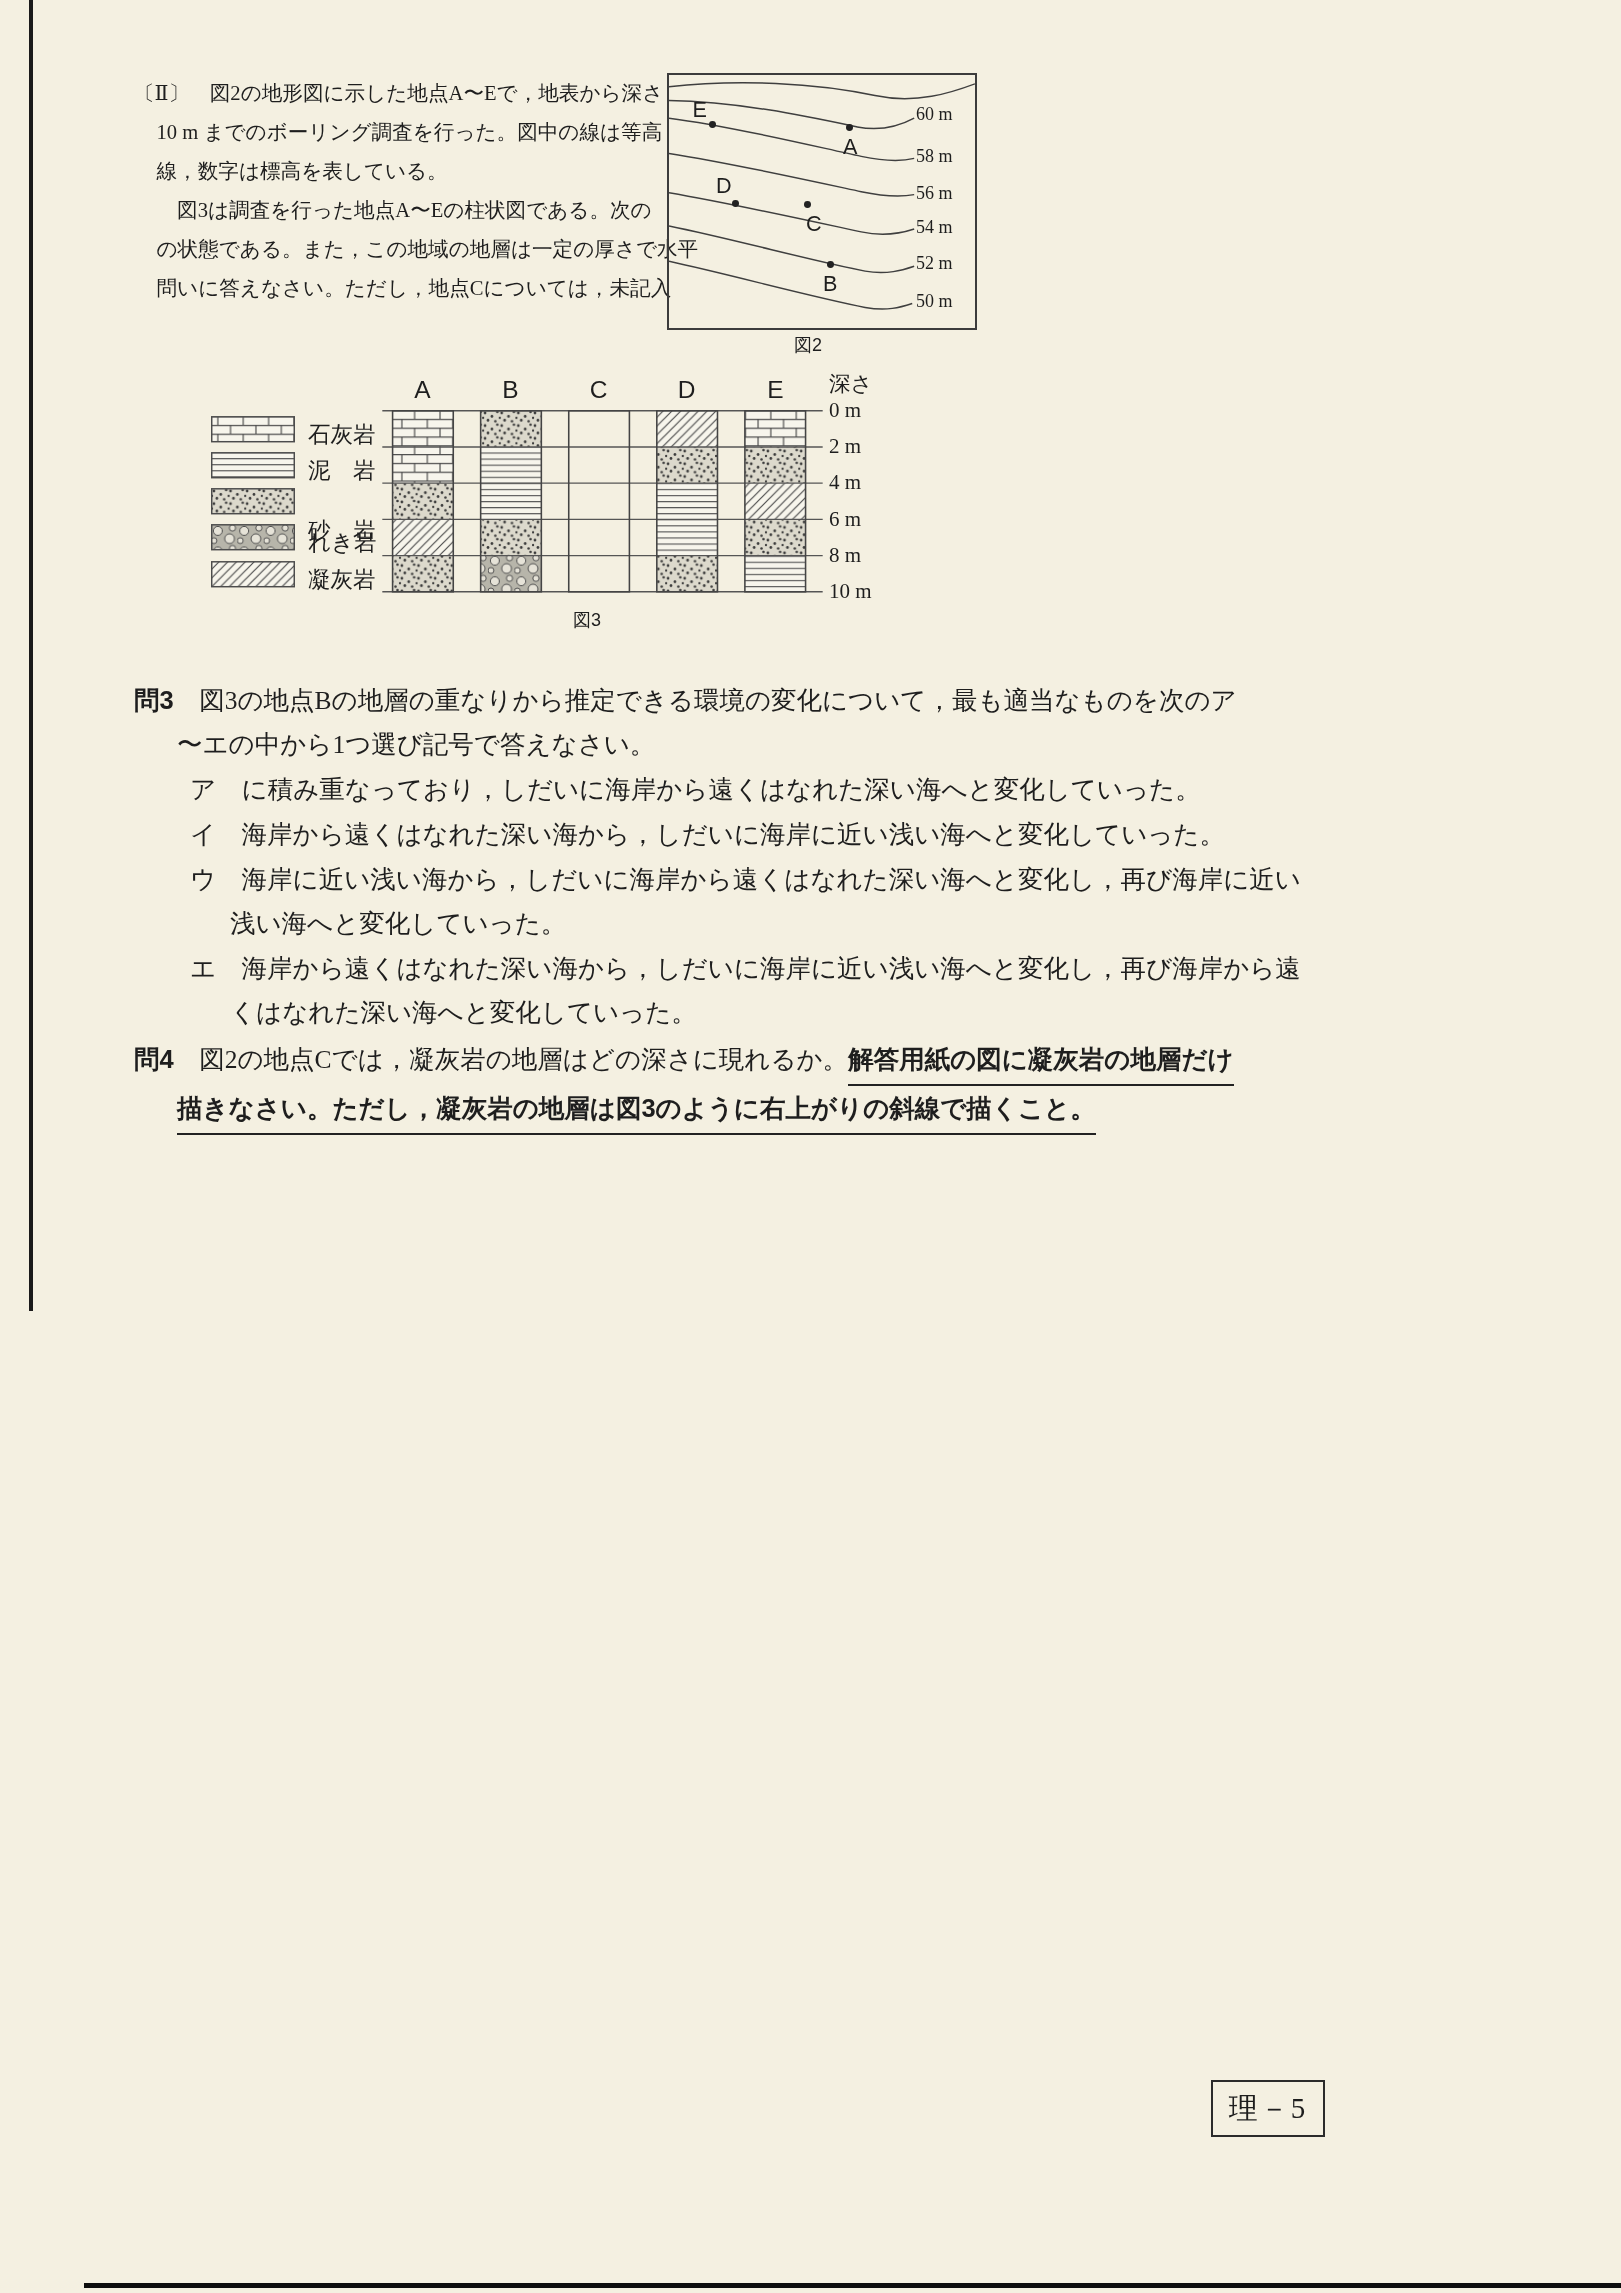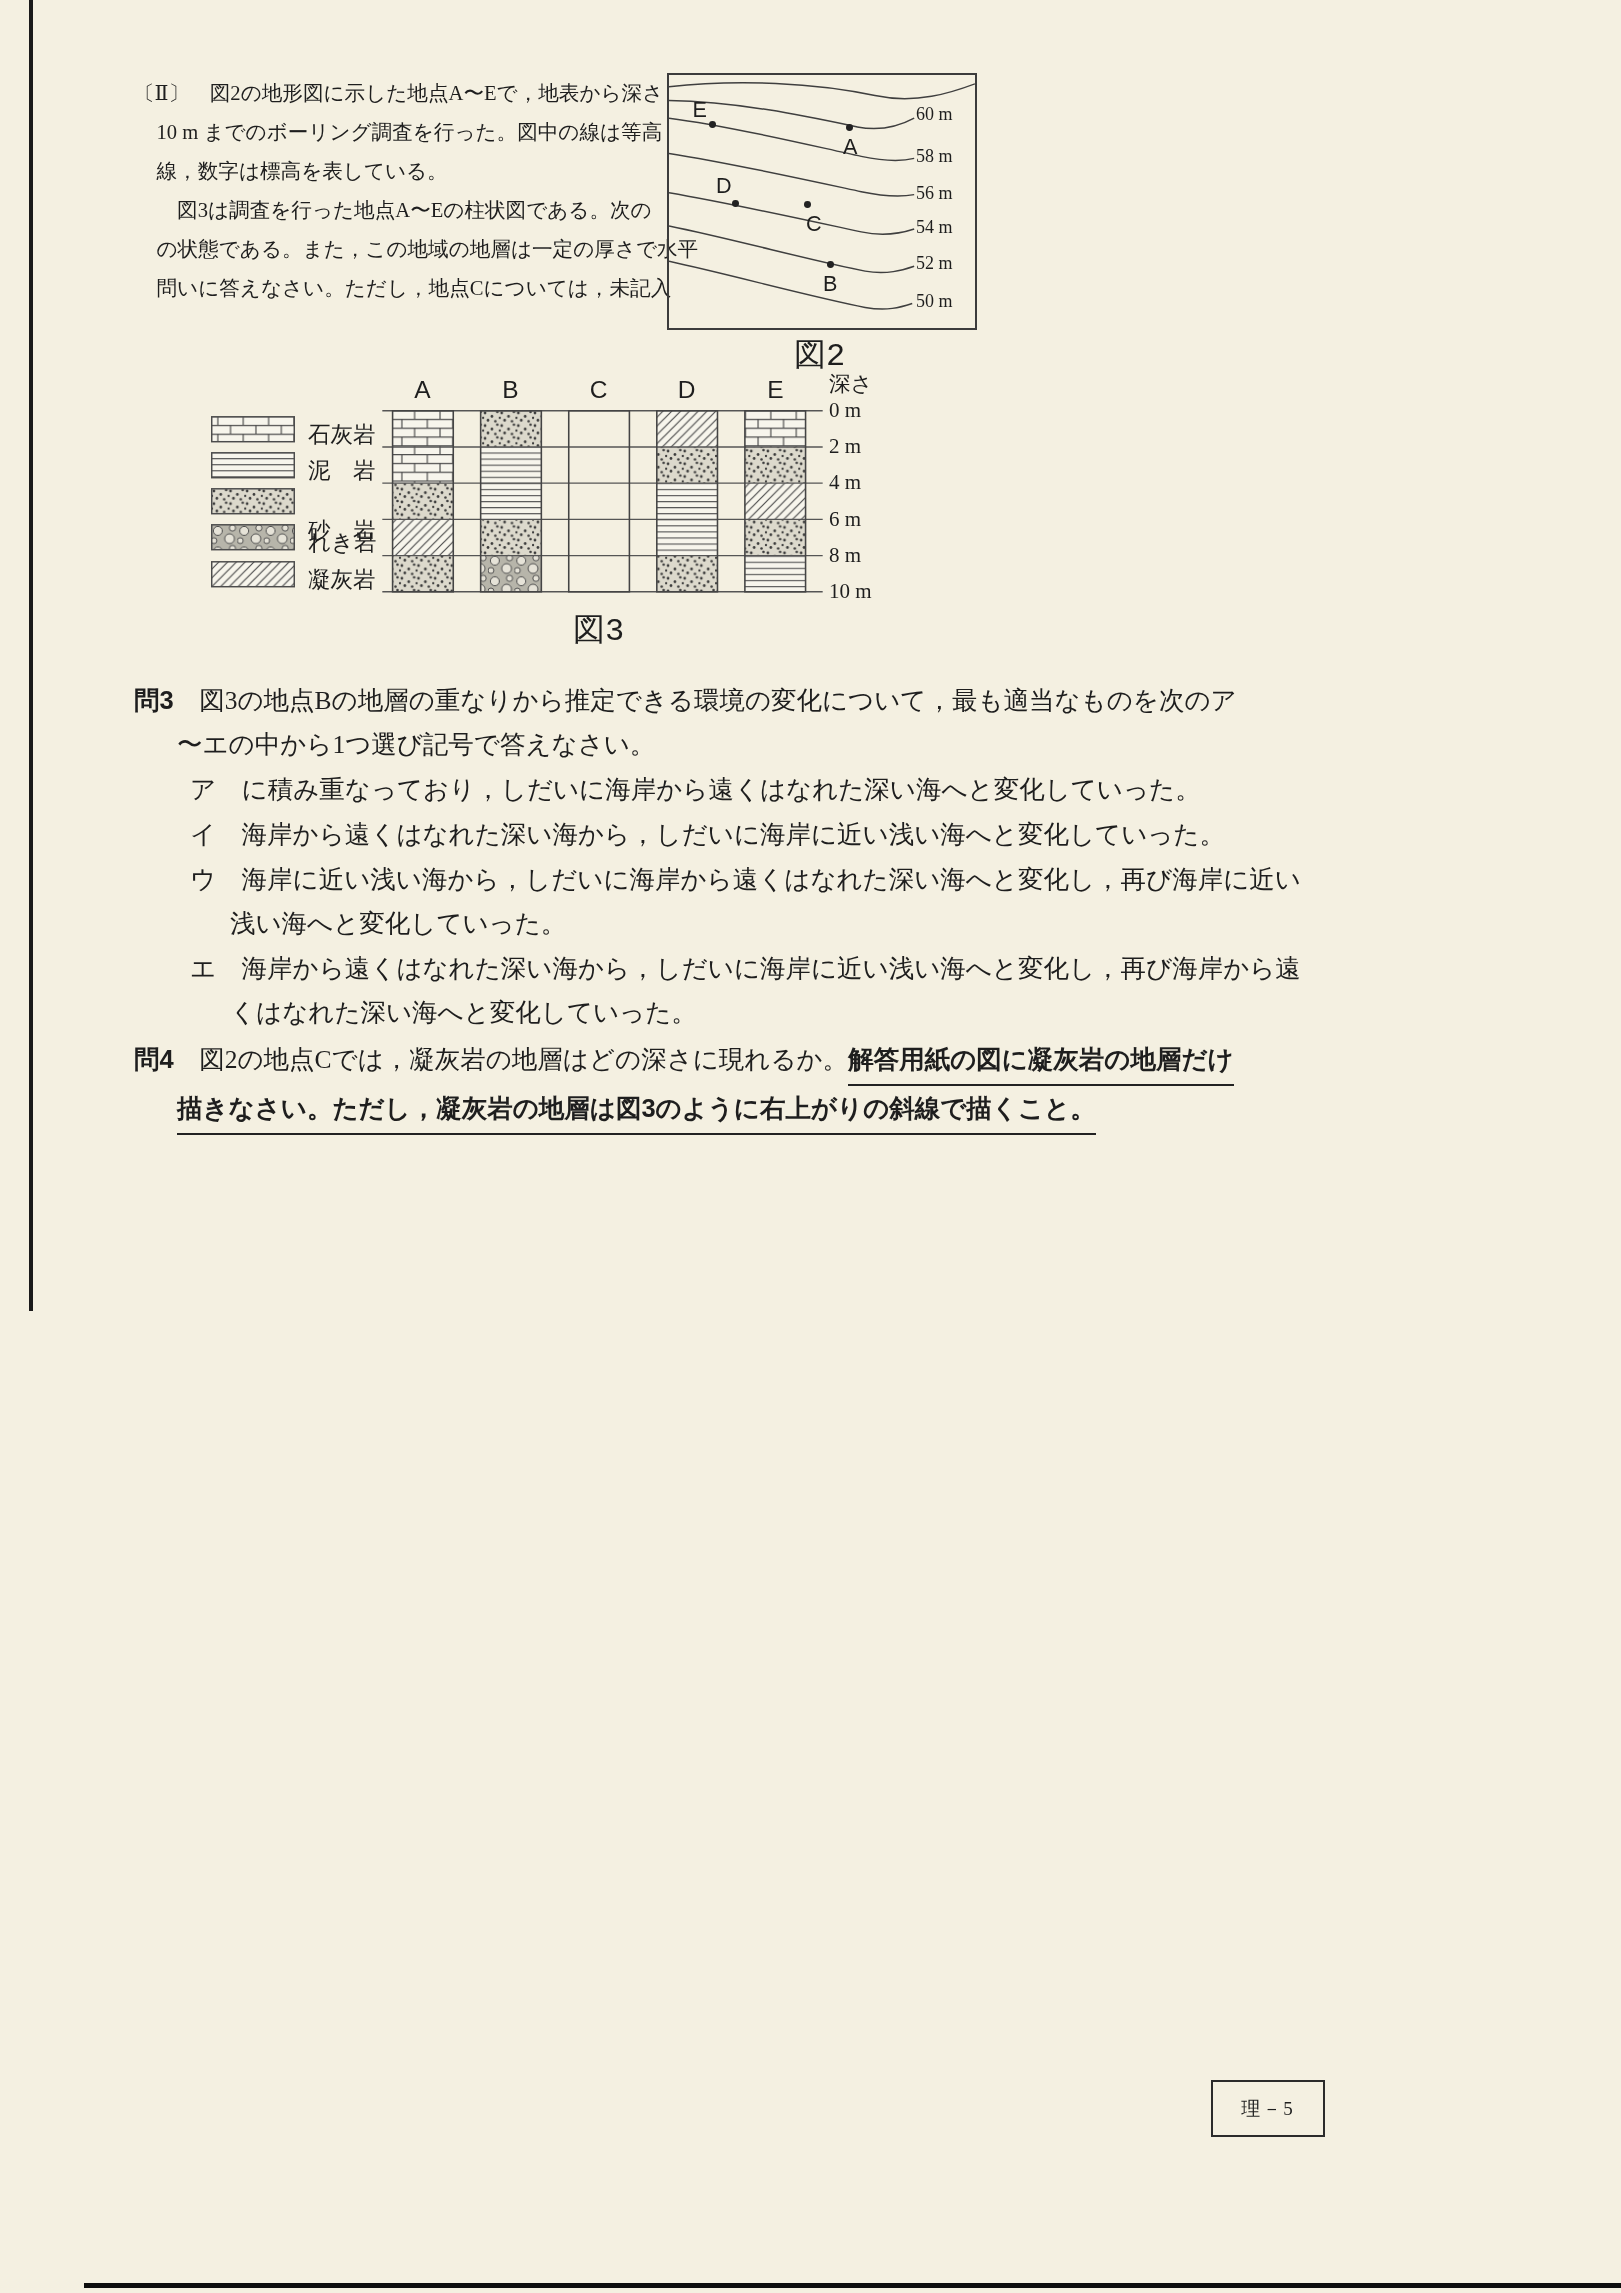--- a/index.html
+++ b/index.html
@@ -7,38 +7,38 @@
   .abs{position:absolute;}
   
   #intro{left:134px;top:74px;font-size:20.6px;line-height:39px;}
   .intro-line{white-space:nowrap;padding-left:22.5px;}
   .intro-line.first{padding-left:0;}
   
   #fig2-box{left:667px;top:73px;width:306px;height:253px;border:2px solid #3c3c3c;}
   .elev{position:absolute;left:247px;font-size:18px;white-space:nowrap;}
   .pt{position:absolute;font-size:21.6px;font-family:"Liberation Sans","DejaVu Sans",sans-serif;}
   .dot{position:absolute;width:6.9px;height:6.9px;border-radius:50%;background:#222;}
-  .figcap{font-size:32px;font-family:Liberation Mono, monospace;white-space:nowrap;}
+  .figcap{font-size:18px;font-family:Liberation Sans, sans-serif;white-space:nowrap;}
   
   .colletter{position:absolute;top:376px;width:35px;text-align:center;font-size:24.5px;font-family:"Liberation Sans","DejaVu Sans",sans-serif;}
   .depth{position:absolute;left:829px;font-size:21px;white-space:nowrap;}
   .legend-label{position:absolute;left:308px;font-size:22.5px;white-space:nowrap;}
   .legend-swatch{position:absolute;left:211px;}
   
   .qline{white-space:nowrap;font-size:25.5px;}
   #q3{left:134px;top:678px;line-height:44px;}
   #q4{left:134px;top:1035px;line-height:49px;}
   .ind-a{margin-left:43px;}
   .ind-b{margin-left:56px;}
   .ind-c{margin-left:96px;}
   .head{font-family:"Liberation Sans","DejaVu Sans",sans-serif;font-weight:600;}
   .opt{font-family:"Liberation Sans","DejaVu Sans",sans-serif;font-weight:500;}
   .ul{font-family:"Liberation Sans","DejaVu Sans",sans-serif;font-weight:600;border-bottom:2.5px solid #222;padding-bottom:11px;}
   
-  #page-num-box{left:1211px;top:2080px;width:110px;height:53px;border:2.5px solid #2b2b2b;display:flex;align-items:center;justify-content:center;font-size:19px;letter-spacing:2px;}
+  #page-num-box{left:1211px;top:2080px;width:110px;height:53px;border:2.5px solid #2b2b2b;display:flex;align-items:center;justify-content:center;font-size:29px;letter-spacing:2px;}
   
   #artifact-left{left:29px;top:0;width:3.9px;height:1311px;background:#1a1a1a;}
   #artifact-bottom{left:84px;top:2283px;width:1537px;height:4.9px;background:#0d0d0d;}
 </style>
 </head>
 <body>
 
 <svg width="0" height="0" style="position:absolute">
   <defs>
     <pattern id="pat-limestone" width="26" height="18" patternUnits="userSpaceOnUse">

